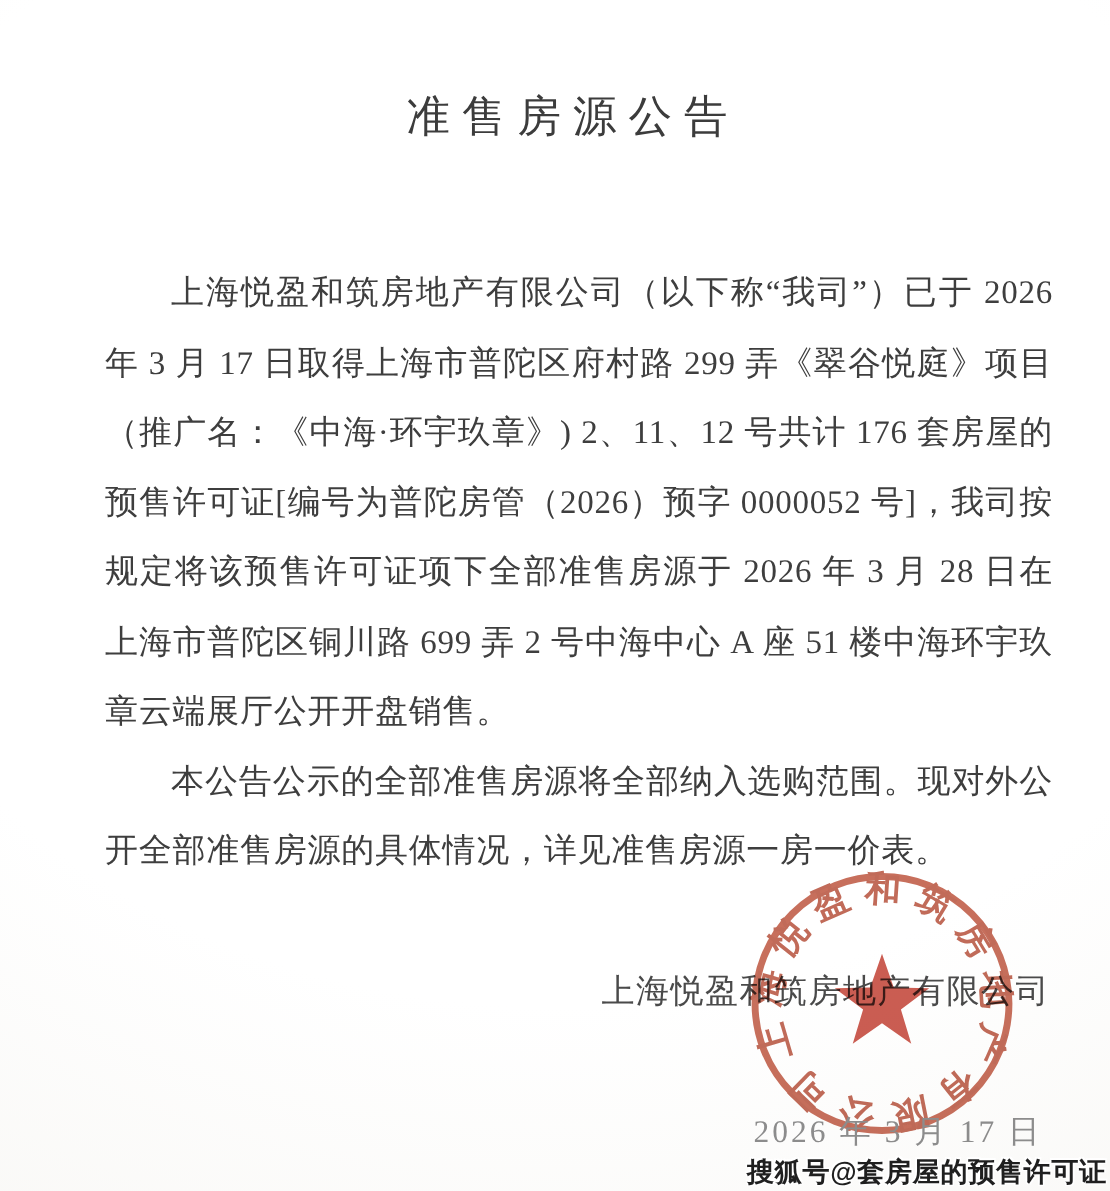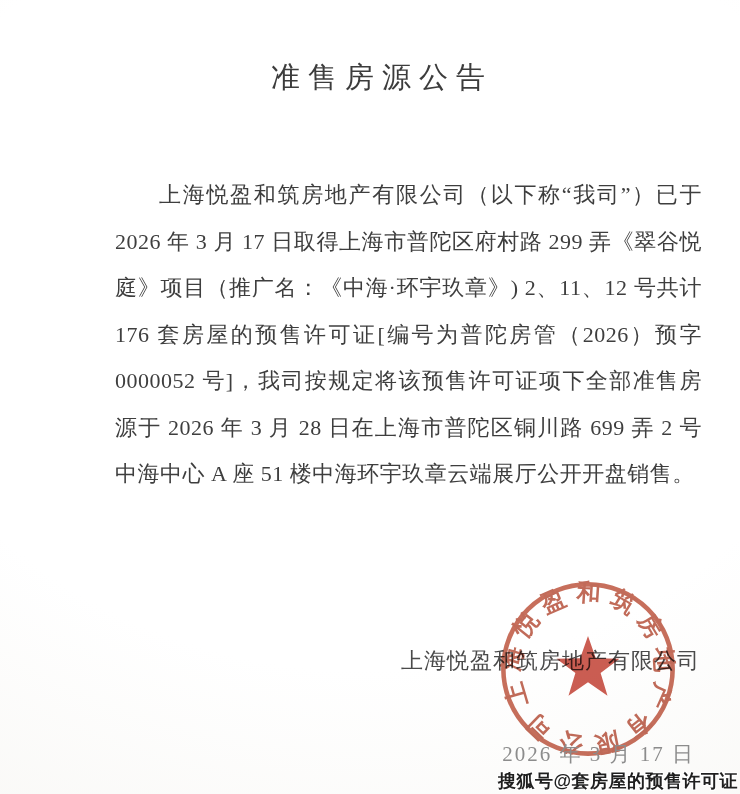--- a/index.html
+++ b/index.html
@@ -28,21 +28,20 @@
   }
   .body {
     position: absolute;
     top: 172px;
     left: 70px;
     right: 38px;
     font-size: 22px;
     line-height: 46.5px;
     letter-spacing: 0.5px;
     text-align: justify;
-    margin-left: 45px;
   }
   .body p {
     margin: 0;
     text-indent: 2em;
   }
   .signature {
     position: absolute;
     top: 646px;
     right: 40px;
     font-size: 22px;
@@ -93,20 +92,21 @@
 </style>
 </head>
 <body>
 
 <div class="page">
 
   <h1 class="title">准售房源公告</h1>
 
   <div class="body">
     <p>上海悦盈和筑房地产有限公司（以下称“我司”）已于 2026 年 3 月 17 日取得上海市普陀区府村路 299 弄《翠谷悦庭》项目（推广名：《中海·环宇玖章》) 2、11、12 号共计 176 套房屋的预售许可证[编号为普陀房管（2026）预字 0000052 号]，我司按规定将该预售许可证项下全部准售房源于 2026 年 3 月 28 日在上海市普陀区铜川路 699 弄 2 号中海中心 A 座 51 楼中海环宇玖章云端展厅公开开盘销售。</p>
+    <p>本公告公示的全部准售房源将全部纳入选购范围。现对外公开全部准售房源的具体情况，详见准售房源一房一价表。</p>
   </div>
 
   <div class="signature">上海悦盈和筑房地产有限公司</div>
 
   <svg class="stamp" viewBox="0 0 200 200" xmlns="http://www.w3.org/2000/svg">
     <circle cx="100" cy="100" r="92" fill="none" stroke-width="5" stroke="#bb4f38"></circle>
     <polygon points="100,64 108.5,88.4 134.2,88.9 113.7,104.4 121.2,129.1 100,114.4 78.8,129.1 86.3,104.4 65.8,88.9 91.5,88.4" fill="#c0392b"></polygon>
     <path id="sealTextPath" d="M 35.9,137 A 74 74 0 1 1 164.1,63 A 74 74 0 1 1 35.9,137" fill="none"></path>
     <text fill="#b34a34">
       <textPath href="#sealTextPath">上海悦盈和筑房地产有限公司</textPath>

